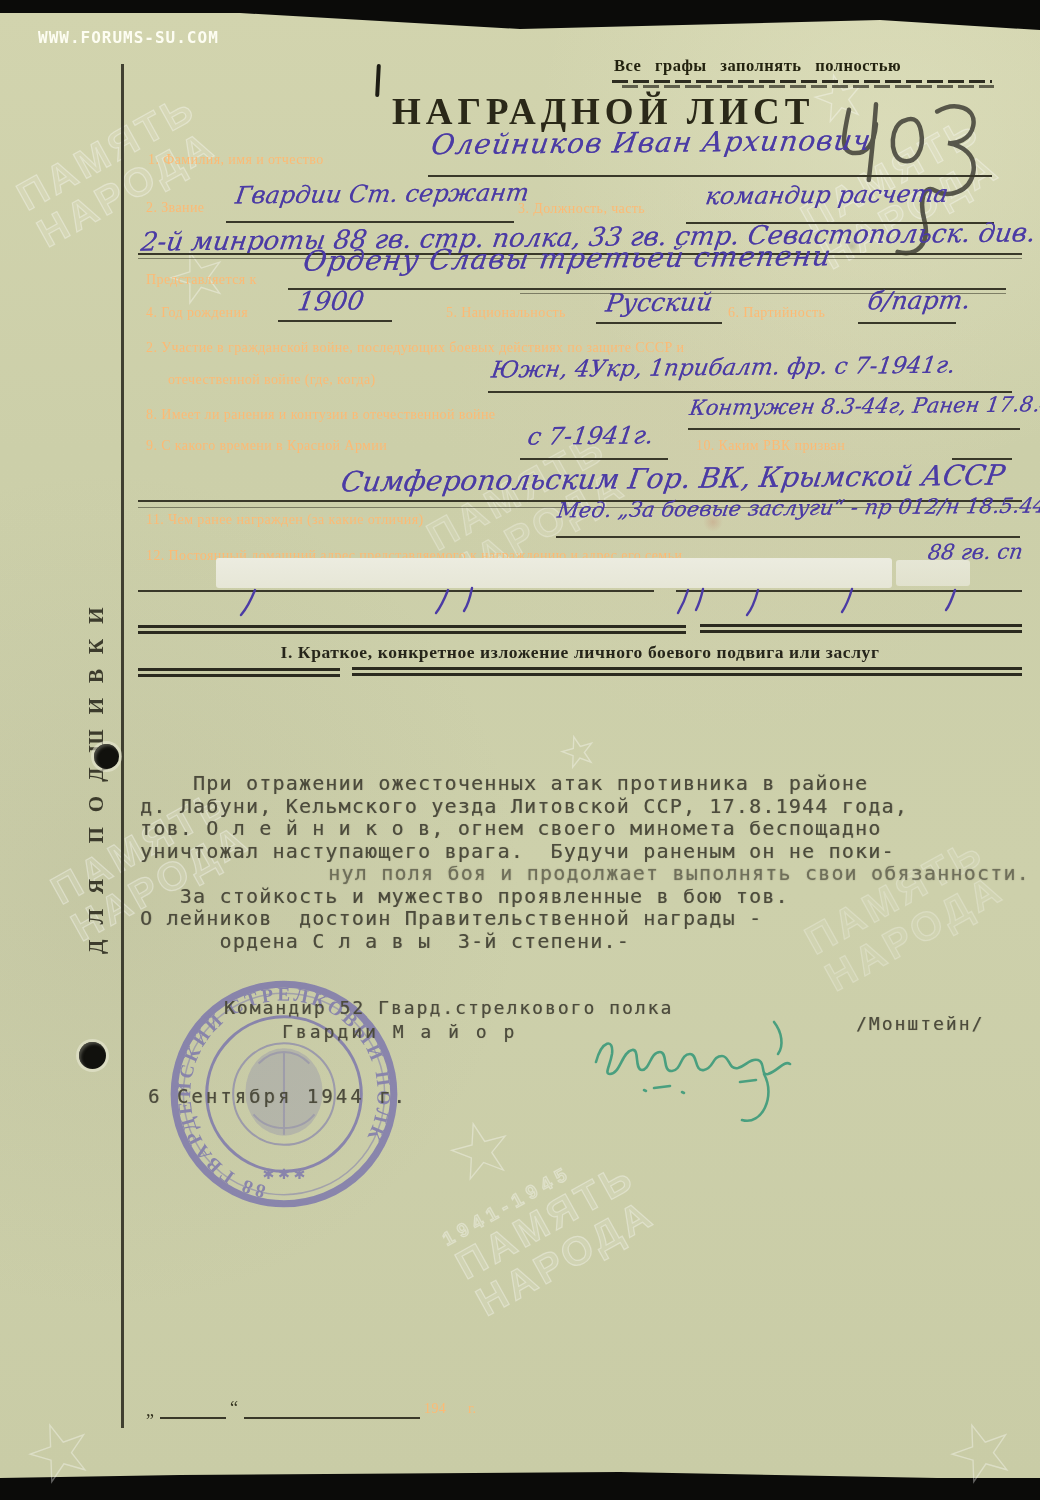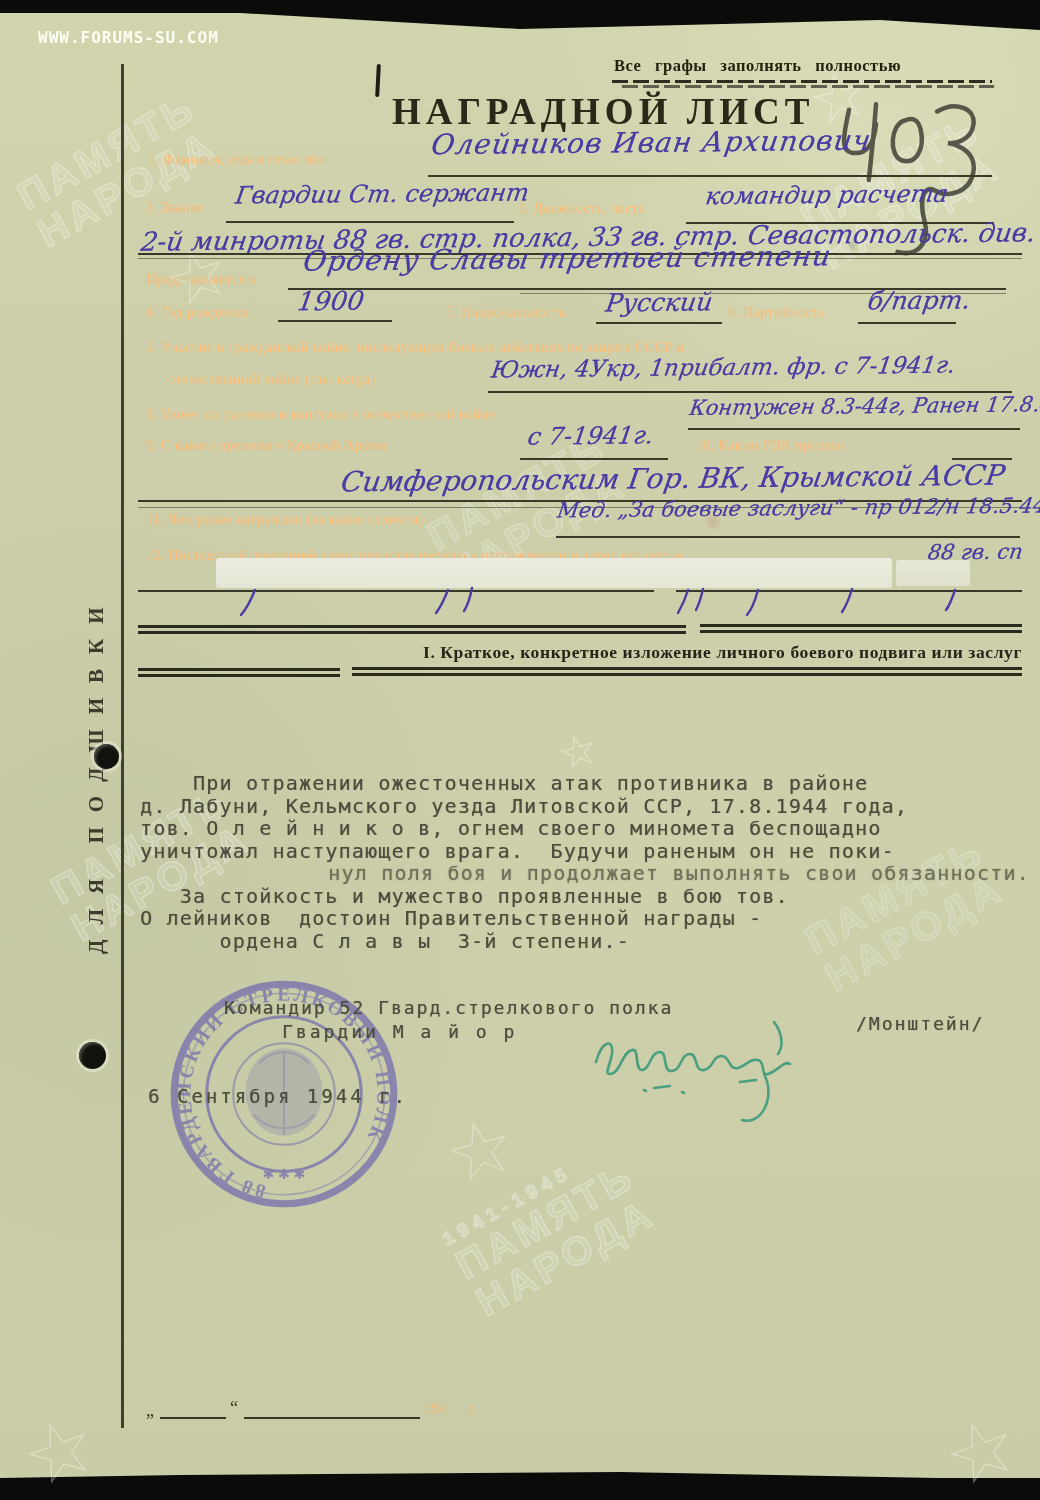--- a/index.html
+++ b/index.html
@@ -172,21 +172,21 @@
       <path d="M508,2 C505,12 502,18 498,25"></path>
       <path d="M523,1 C521,10 519,16 516,22"></path>
       <path d="M578,2 C575,13 572,21 567,27"></path>
       <path d="M672,1 C669,11 666,18 662,24"></path>
       <path d="M775,2 C772,11 770,17 766,22"></path>
     </g>
   </svg>
 
   <div class="dbl" style="left:138px;top:625px;width:548px;"></div>
   <div class="dbl" style="left:700px;top:624px;width:322px;"></div>
-  <div class="sec-head" style="top:642px;text-align:right;">I. Краткое, конкретное изложение личного боевого подвига или заслуг</div>
+  <div class="sec-head" style="top:642px;">I. Краткое, конкретное изложение личного боевого подвига или заслуг</div>
   <div class="dbl" style="left:138px;top:668px;width:202px;"></div>
   <div class="dbl" style="left:352px;top:667px;width:670px;"></div>
 
   <div class="tw" style="left:140px;top:772px;width:890px;">
     <div class="tw-line">    При отражении ожесточенных атак противника в районе</div>
     <div class="tw-line">д. Лабуни, Кельмского уезда Литовской ССР, 17.8.1944 года,</div>
     <div class="tw-line">тов. О л е й н и к о в, огнем своего миномета беспощадно</div>
     <div class="tw-line">уничтожал наступающего врага.  Будучи раненым он не поки-</div>
     <div class="tw-line fade">нул поля боя и продолжает выполнять свои обязанности.</div>
     <div class="tw-line">   За стойкость и мужество проявленные в бою тов.</div>

